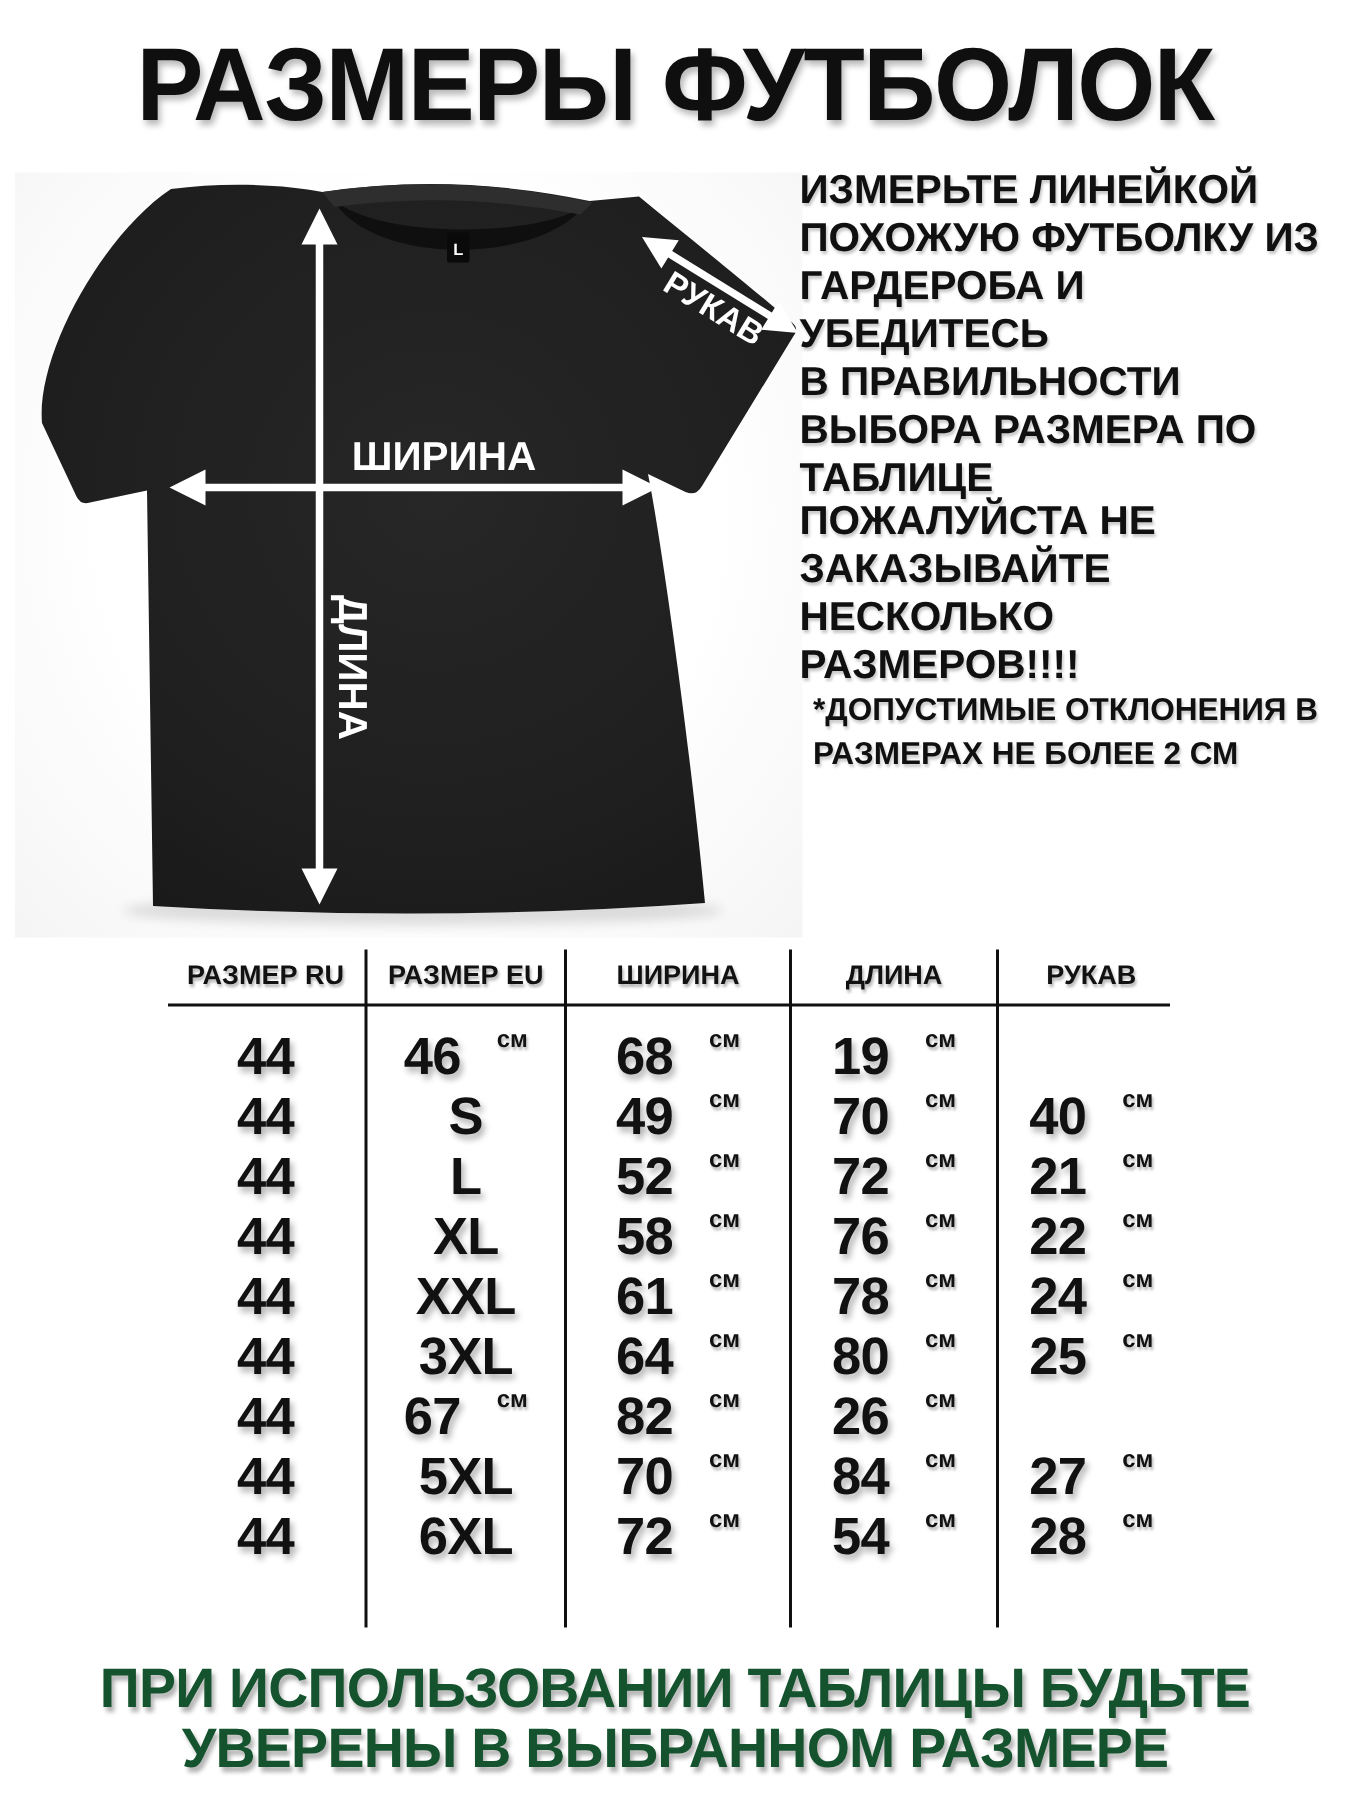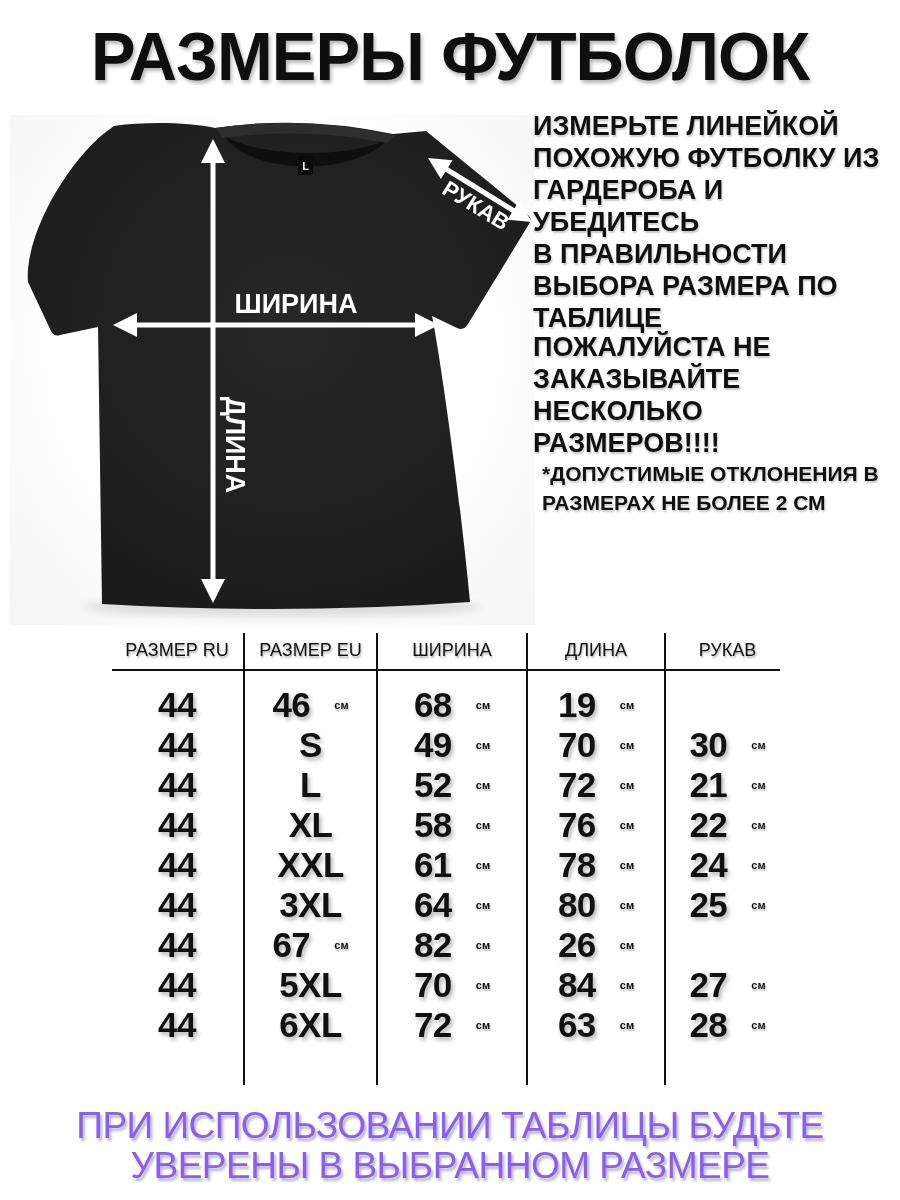--- a/index.html
+++ b/index.html
@@ -20,32 +20,32 @@
   .p1{left:533px;top:110px;width:360px;font-size:27px;line-height:32px;}
   .p2{left:533px;top:331px;width:360px;font-size:27px;line-height:32px;}
   .p3{left:542px;top:459px;width:360px;font-size:21px;line-height:29px;}
 
   .table{position:absolute;left:110px;top:633px;width:680px;height:452px;}
   .vline{position:absolute;top:0;width:2px;height:452px;background:#101010;}
   .v1{left:133px}.v2{left:266px}.v3{left:416px}.v4{left:554px}
   .hline{position:absolute;left:2px;top:36px;width:668px;height:2px;background:#101010;}
   .thead{position:absolute;left:0;top:0;width:680px;height:34px;display:grid;
     grid-template-columns:134px 133px 150px 138px 125px;}
-  .th{display:flex;align-items:center;justify-content:center;font-size:18px;font-weight:normal;
+  .th{display:flex;align-items:center;justify-content:center;font-size:18px;font-weight:bold;
     letter-spacing:0px;text-shadow:1px 2px 2px rgba(0,0,0,.3);}
   .tbody{position:absolute;left:0;top:52px;width:680px;}
   .trow{display:grid;grid-template-columns:134px 133px 150px 138px 125px;height:40px;}
-  .tcell{display:flex;align-items:center;justify-content:center;}
+  .tcell{display:flex;align-items:flex-start;justify-content:center;}
   .val{font-size:35px;line-height:40px;font-weight:bold;letter-spacing:-0.5px;
     text-shadow:2px 3px 4px rgba(0,0,0,.3);}
-  .unit{font-size:11px;font-weight:bold;margin-left:24px;text-shadow:1px 2px 2px rgba(0,0,0,.3);}
+  .unit{font-size:16px;font-weight:bold;margin-left:24px;text-shadow:1px 2px 2px rgba(0,0,0,.3);}
 
   .footer{position:absolute;left:0;top:1106px;width:900px;margin:0;text-align:center;
-    font-size:37px;line-height:40px;font-weight:normal;white-space:pre-line;letter-spacing:-0.5px;
-    color:#8b5cf6;text-shadow:2px 3px 3px rgba(0,0,0,.3);}
+    font-size:37px;line-height:40px;font-weight:bold;white-space:pre-line;letter-spacing:-0.5px;
+    color:#14532d;text-shadow:2px 3px 3px rgba(0,0,0,.3);}
 
   .arrow-label{font-family:"Liberation Sans",sans-serif;font-weight:bold;fill:#ffffff;}
 </style>
 </head>
 <body>
 
 <div class="page">
 
   <h1 class="title">РАЗМЕРЫ ФУТБОЛОК</h1>
 
@@ -174,21 +174,21 @@
           </div>
           <div class="tcell">
             <span class="val">49</span>
             <span class="unit">см</span>
           </div>
           <div class="tcell">
             <span class="val">70</span>
             <span class="unit">см</span>
           </div>
           <div class="tcell">
-            <span class="val">30</span>
+            <span class="val">40</span>
             <span class="unit">см</span>
           </div>
         </div>
         <div class="trow">
           <div class="tcell">
             <span class="val">44</span>
           </div>
           <div class="tcell">
             <span class="val">L</span>
           </div>
@@ -307,21 +307,21 @@
             <span class="val">44</span>
           </div>
           <div class="tcell">
             <span class="val">6XL</span>
           </div>
           <div class="tcell">
             <span class="val">72</span>
             <span class="unit">см</span>
           </div>
           <div class="tcell">
-            <span class="val">63</span>
+            <span class="val">54</span>
             <span class="unit">см</span>
           </div>
           <div class="tcell">
             <span class="val">28</span>
             <span class="unit">см</span>
           </div>
         </div>
       </div>
   </div>
 

